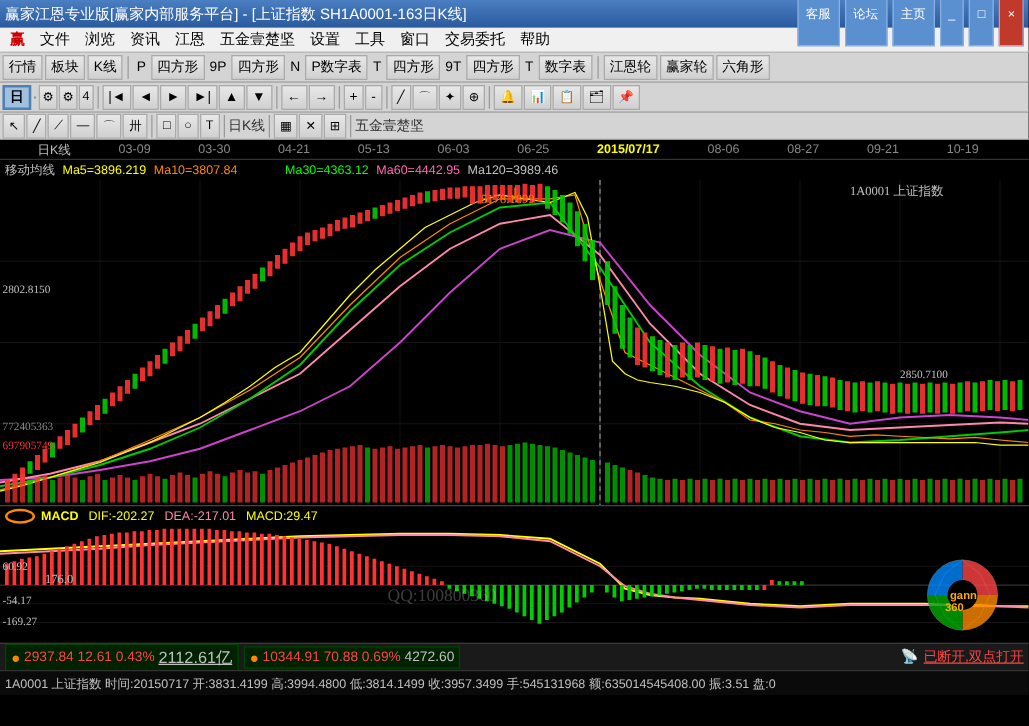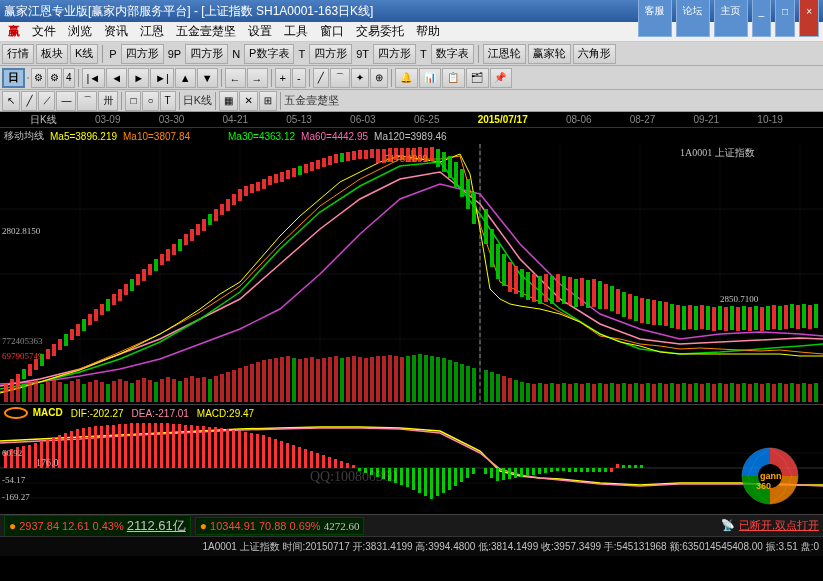--- a/index.html
+++ b/index.html
@@ -27,21 +27,21 @@
     
     
     #chart-canvas { position: relative; width: 823px; height: 280px; background: #000; overflow: hidden; }
     
     
     #macd-area { background: #000; height: 100px; position: relative; border-top: 1px solid #333; }
     #macd-header { height: 16px; display: flex; align-items: center; padding: 0 4px; font-size: 11px; color: #c0c0c0; gap: 8px; }
     
     
     #status-bar1 { background: #1a1a1a; height: 22px; display: flex; align-items: center; padding: 0 4px; gap: 8px; border-top: 1px solid #444; }
-    #status-bar2 { background: #1a1a1a; height: 20px; display: flex; align-items: center; padding: 0 4px; color: #c0c0c0; font-size: 10px; justify-content: flex-end; }
+    #status-bar2 { background: #1a1a1a; height: 20px; display: flex; align-items: center; padding: 0 4px; color: #c0c0c0; font-size: 10px; }
     
     
     #watermark { position: absolute; top: 50%; left: 50%; transform: translate(-50%, -50%); color: rgba(200,200,200,0.08); font-size: 48px; font-weight: bold; white-space: nowrap; pointer-events: none; z-index: 1; }
     
     
     .chart-svg { position: absolute; top: 0; left: 0; width: 100%; height: 100%; }
   </style>
 </head>
 <body>
 
@@ -666,21 +666,21 @@
     <span style="color:#ff4444;font-size:11px;">12.61</span>
     <span style="color:#ff4444;font-size:11px;">0.43%</span>
     <span style="color:#c0c0c0;font-size:13px;text-decoration:underline;">2112.61亿</span>
   </div>
 
   <div style="display:flex;align-items:center;gap:3px;background:#002200;padding:1px 4px;border:1px solid #004400;">
     <span style="color:#ff8800;font-size:12px;">●</span>
     <span style="color:#ff4444;font-size:11px;">10344.91</span>
     <span style="color:#ff4444;font-size:11px;">70.88</span>
     <span style="color:#ff4444;font-size:11px;">0.69%</span>
-    <span style="color:#c0c0c0;font-size:11px;font-family:Liberation Serif, serif;">4272.60</span>
+    <span style="color:#c0c0c0;font-size:11px;">4272.60</span>
   </div>
 
   <div style="flex:1;"></div>
 
   <div style="display:flex;align-items:center;gap:4px;">
     <span style="color:#888;font-size:11px;">📡</span>
     <span style="color:#ff4444;font-size:11px;cursor:pointer;text-decoration:underline;">已断开,双点打开</span>
   </div>
 </div>
 

